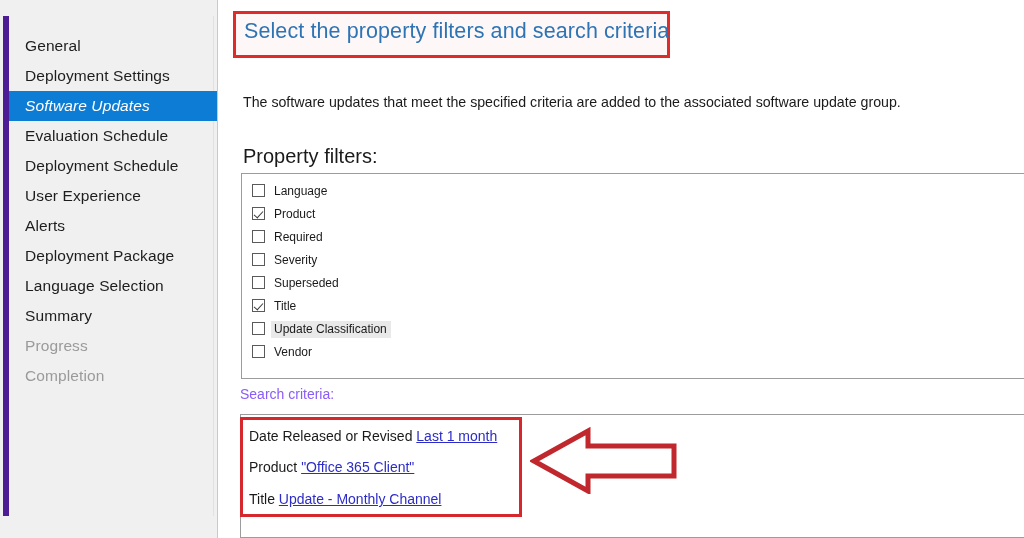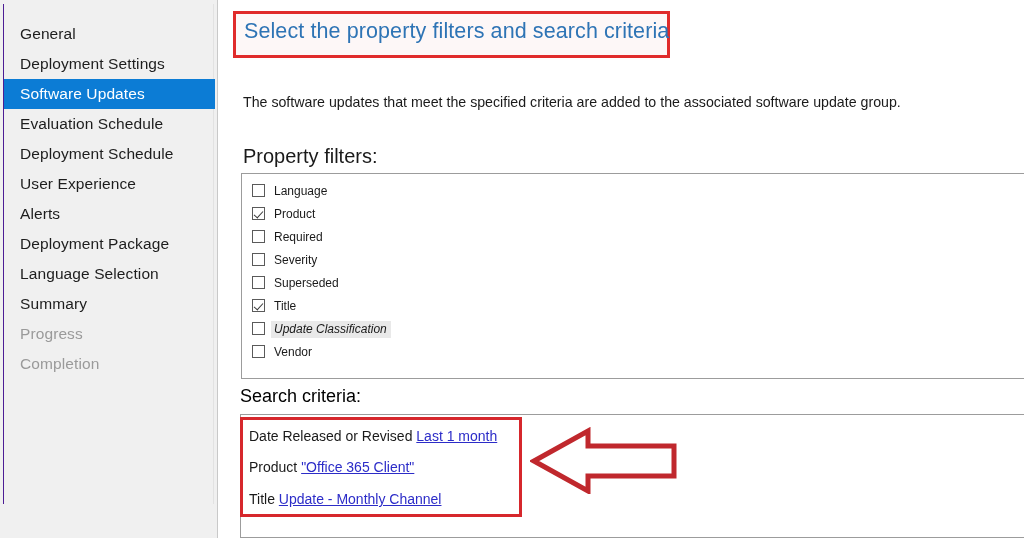--- a/index.html
+++ b/index.html
@@ -19,24 +19,24 @@
   
   .nav-panel {
     position: absolute;
     left: 0; top: 0;
     width: 217px; height: 538px;
     background: #f0f0f0;
     box-sizing: border-box;
   }
   .nav-panel-inner {
     position: absolute;
-    left: 3px; top: 4px;
+    left: 3px; top: 16px;
     width: 211px; height: 500px;
     background: #f0f0f0;
-    border-left: 1px solid #4c1d95;
+    border-left: 6px solid #4c1d95;
     border-right: 1px solid #e2e2e2;
     box-sizing: border-box;
   }
   .nav-list {
     position: absolute;
     left: 0; top: 15px;
     width: 100%;
   }
   .nav-item {
     position: relative;
@@ -47,20 +47,21 @@
     color: #1d1d1d;
     white-space: nowrap;
     letter-spacing: 0.1px;
   }
   .nav-item.selected {
     background: #0c7cd5;
     color: #ffffff;
     margin-left: 0px;
     width: 211px;
     box-sizing: border-box;
+    font-style: italic;
   }
   .nav-item.disabled {
     color: #9a9a9a;
   }
 
   
   .nav-divider {
     position: absolute;
     left: 217px; top: 0;
     width: 23px; height: 538px;
@@ -155,28 +156,27 @@
   .lb-label {
     font-size: 12px;
     color: #1a1a1a;
     white-space: nowrap;
     line-height: 1;
   }
   .lb-row.highlight .lb-label {
     background: #e9e9e9;
     padding: 2px 4px 3px 3px;
     margin: -2px -4px -3px -3px;
-    font-style: italic;
   }
 
   .label-search {
     position: absolute;
     left: 22px; top: 386px;
-    font-size: 18px;
-    color: #000000;
+    font-size: 14px;
+    color: #8b5cf6;
     white-space: nowrap;
   }
 
   
   .criteria-panel {
     position: absolute;
     left: 22px; top: 414px;
     width: 791px; height: 124px;
     background: #ffffff;
     border: 1px solid #9c9c9c;

